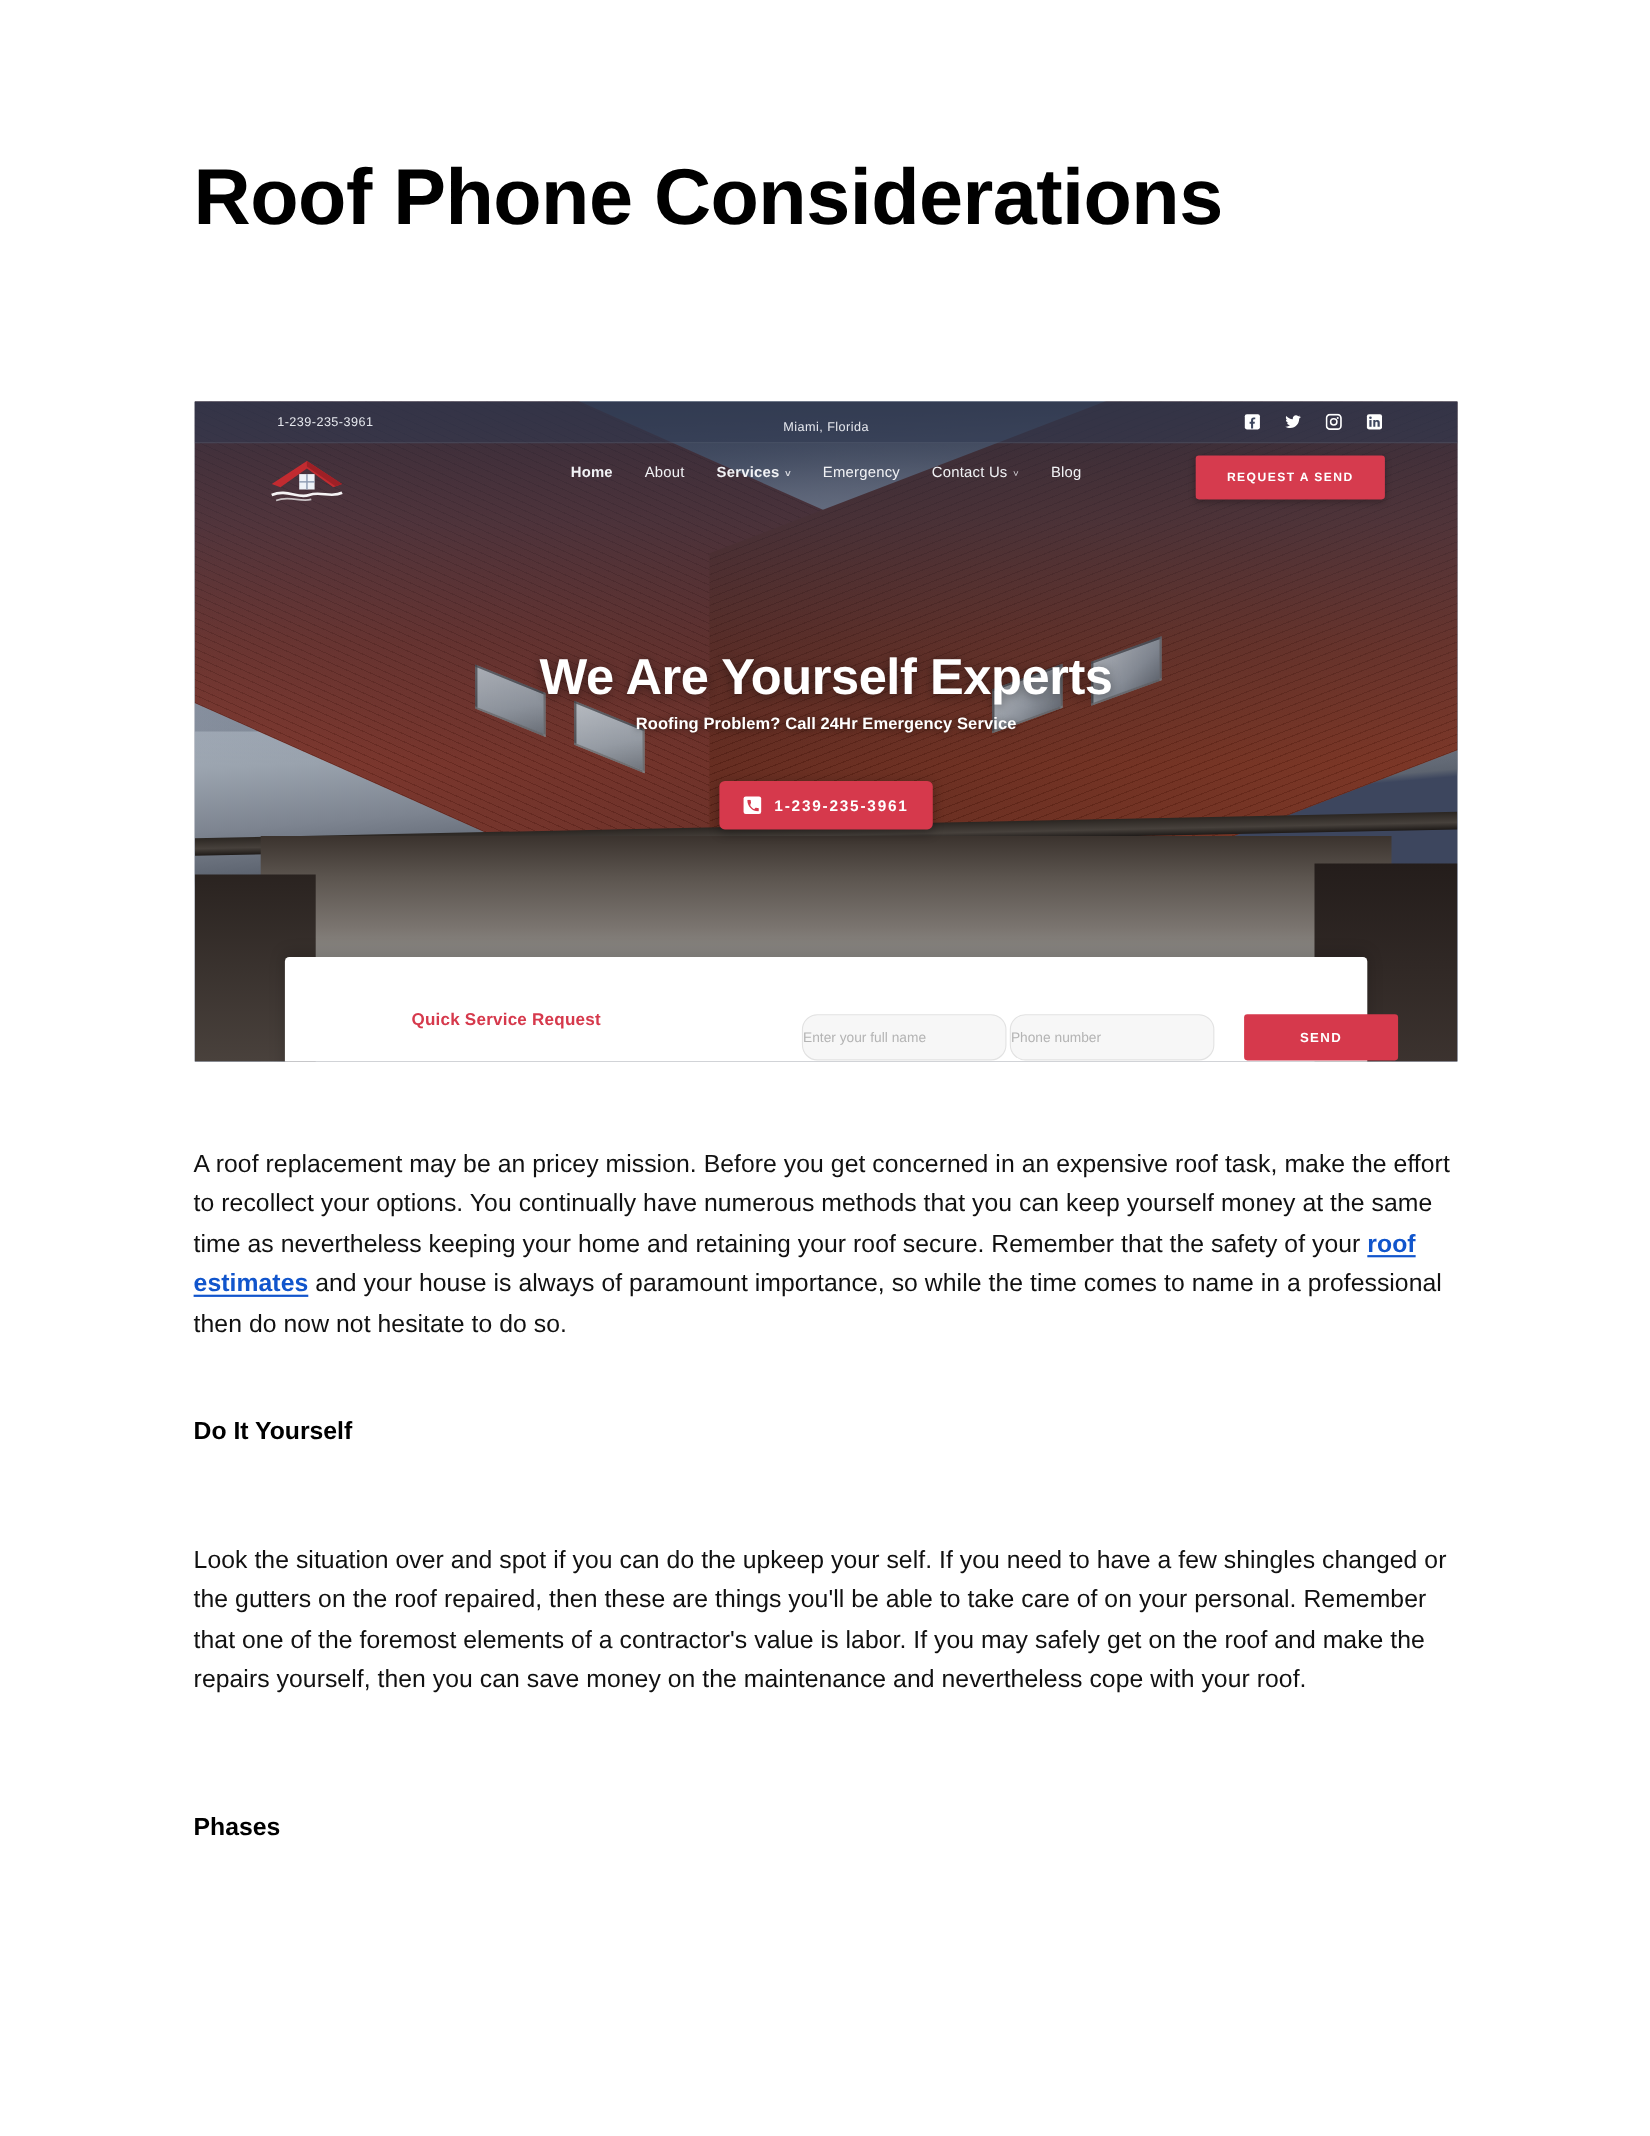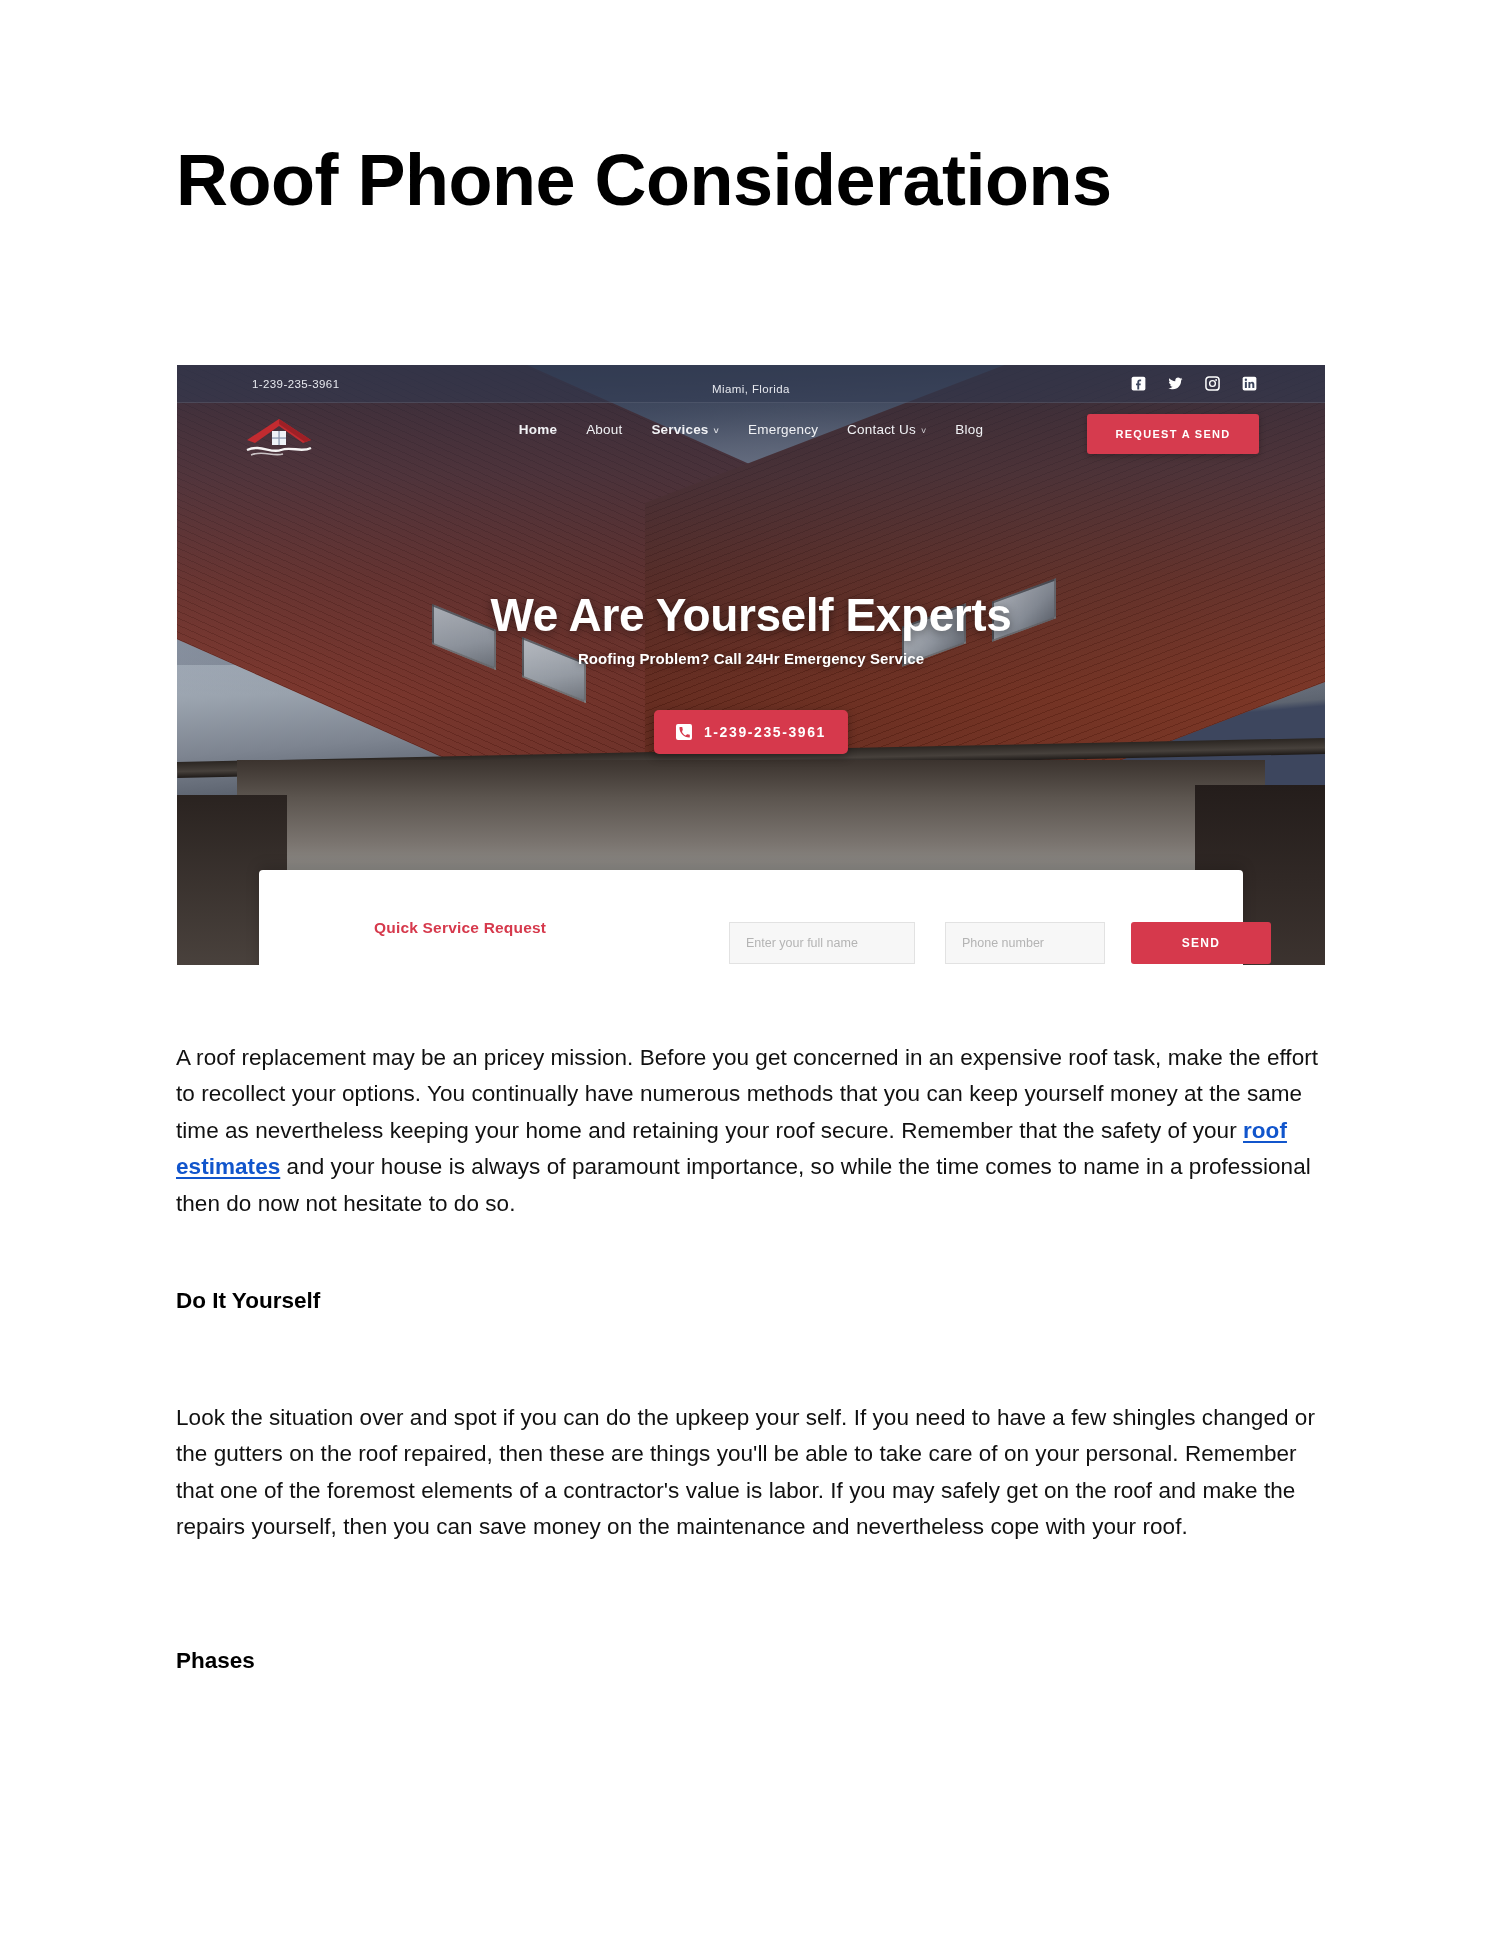--- a/index.html
+++ b/index.html
@@ -221,28 +221,27 @@
     font-size:15.5px;
     font-weight:bold;
     letter-spacing:0.2px;
     white-space:nowrap;
   }
   .svc-input {
     position:absolute; top:52px;
     height:42px;
     background:#f7f7f7;
     border:1px solid #e2e2e2;
-    border-radius:0;
+    border-radius:14px;
     display:flex; align-items:center;
-    padding-left:16px;
     color:#b4b4b4;
     font-size:12.5px;
   }
   .svc-input.one { left:470px; width:186px; }
-  .svc-input.two { left:686px; width:160px; }
+  .svc-input.two { left:659px; width:186px; }
   .svc-send {
     position:absolute; left:872px; top:52px;
     width:140px; height:42px;
     background:#d6394c;
     border-radius:3px;
     color:#fff; font-size:12px; font-weight:bold; letter-spacing:1.3px;
     display:flex; align-items:center; justify-content:center;
     cursor:pointer;
   }
 

